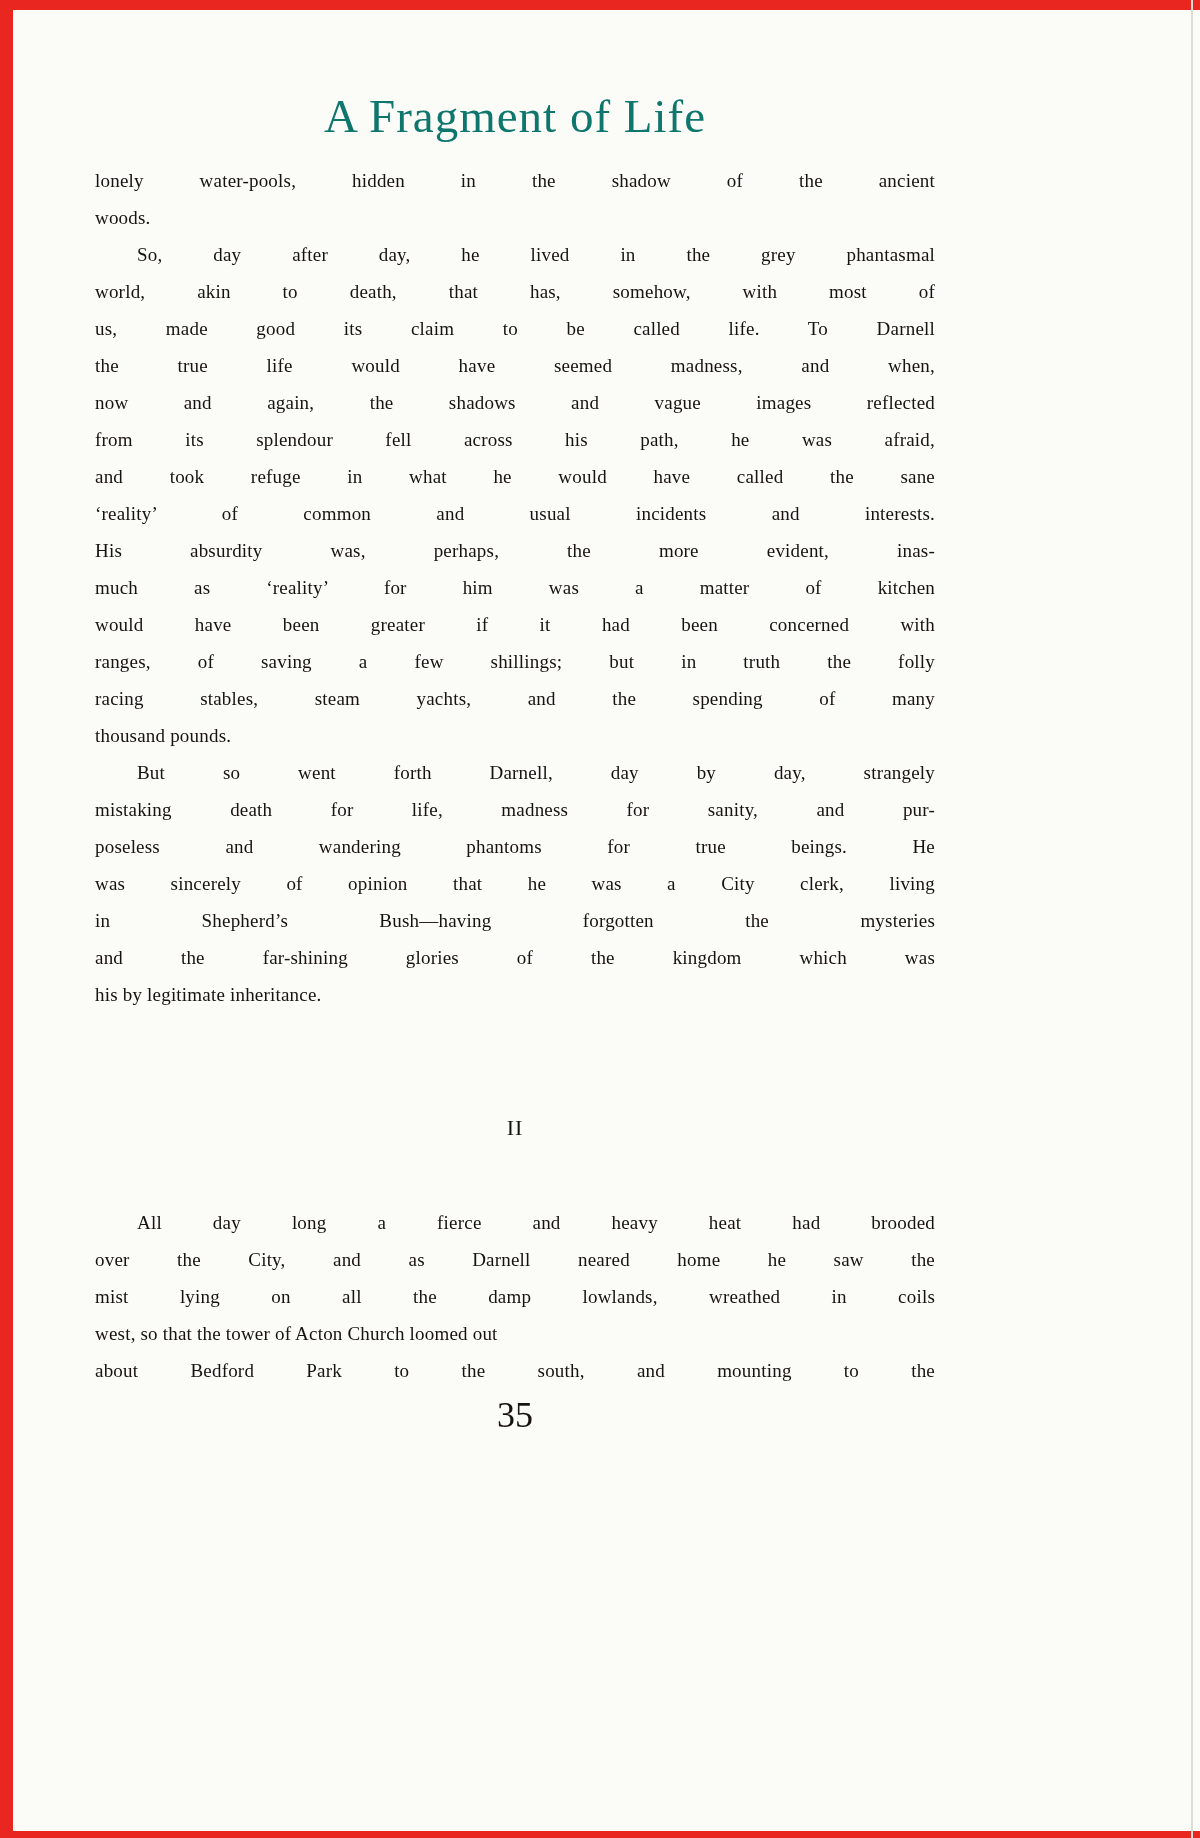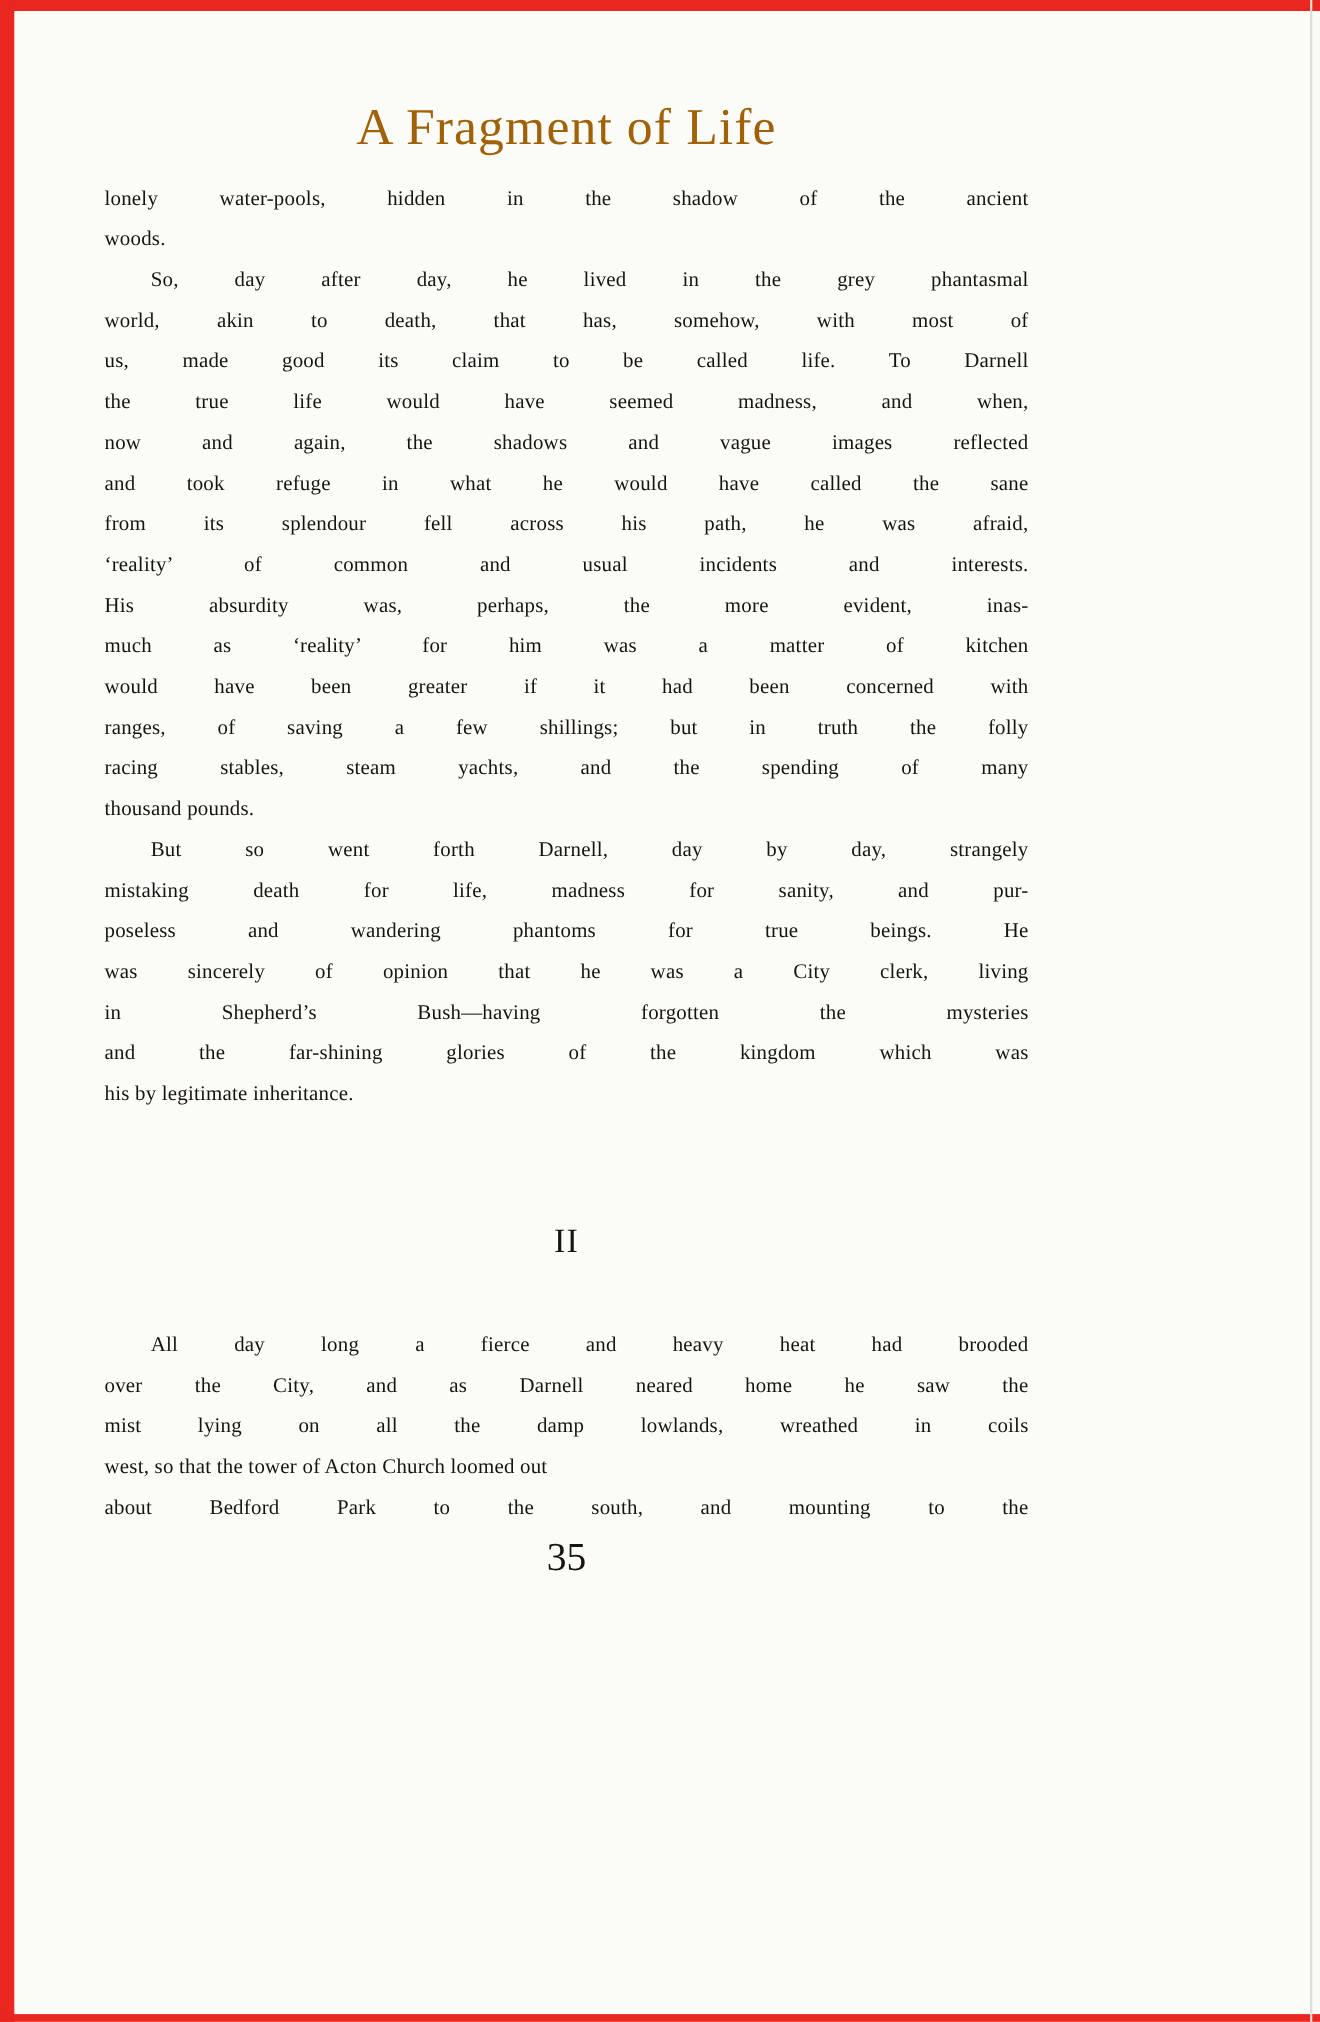--- a/index.html
+++ b/index.html
@@ -39,42 +39,42 @@
     top: 86px;
     width: 840px;
   }
   .title {
     margin: 0 0 16px 0;
     font-size: 47px;
     line-height: 60px;
     font-weight: 400;
     text-align: center;
     letter-spacing: 1px;
-    color: #a16207;
+    color: #0f766e;
   }
   .paragraph {
     margin: 0;
   }
   .line {
     font-size: 19px;
     line-height: 37px;
     text-align: justify;
     text-align-last: justify;
     text-justify: inter-word;
     letter-spacing: 0.2px;
   }
   .line.indent {
     padding-left: 42px;
   }
   .line.last {
     text-align-last: left;
   }
   .section-heading {
     margin-top: 95px;
-    font-size: 31px;
+    font-size: 22px;
     line-height: 40px;
     text-align: center;
     letter-spacing: 1px;
   }
   .body-bottom {
     margin-top: 56px;
   }
   .page-number {
     margin-top: 8px;
     font-size: 36px;
@@ -98,22 +98,22 @@
         <div class="paragraph">
           <div class="line">lonely water-pools, hidden in the shadow of the ancient</div>
           <div class="line last">woods.</div>
         </div>
         <div class="paragraph">
           <div class="line indent">So, day after day, he lived in the grey phantasmal</div>
           <div class="line">world, akin to death, that has, somehow, with most of</div>
           <div class="line">us, made good its claim to be called life.  To Darnell</div>
           <div class="line">the true life would have seemed madness, and when,</div>
           <div class="line">now and again, the shadows and vague images reflected</div>
+          <div class="line">from its splendour fell across his path, he was afraid,</div>
           <div class="line">and took refuge in what he would have called the sane</div>
-          <div class="line">from its splendour fell across his path, he was afraid,</div>
           <div class="line">‘reality’ of common and usual incidents and interests.</div>
           <div class="line">His absurdity was, perhaps, the more evident, inas-</div>
           <div class="line">much as ‘reality’ for him was a matter of kitchen</div>
           <div class="line">would have been greater if it had been concerned with</div>
           <div class="line">ranges, of saving a few shillings; but in truth the folly</div>
           <div class="line">racing stables, steam yachts, and the spending of many</div>
           <div class="line last">thousand pounds.</div>
         </div>
         <div class="paragraph">
           <div class="line indent">But so went forth Darnell, day by day, strangely</div>

